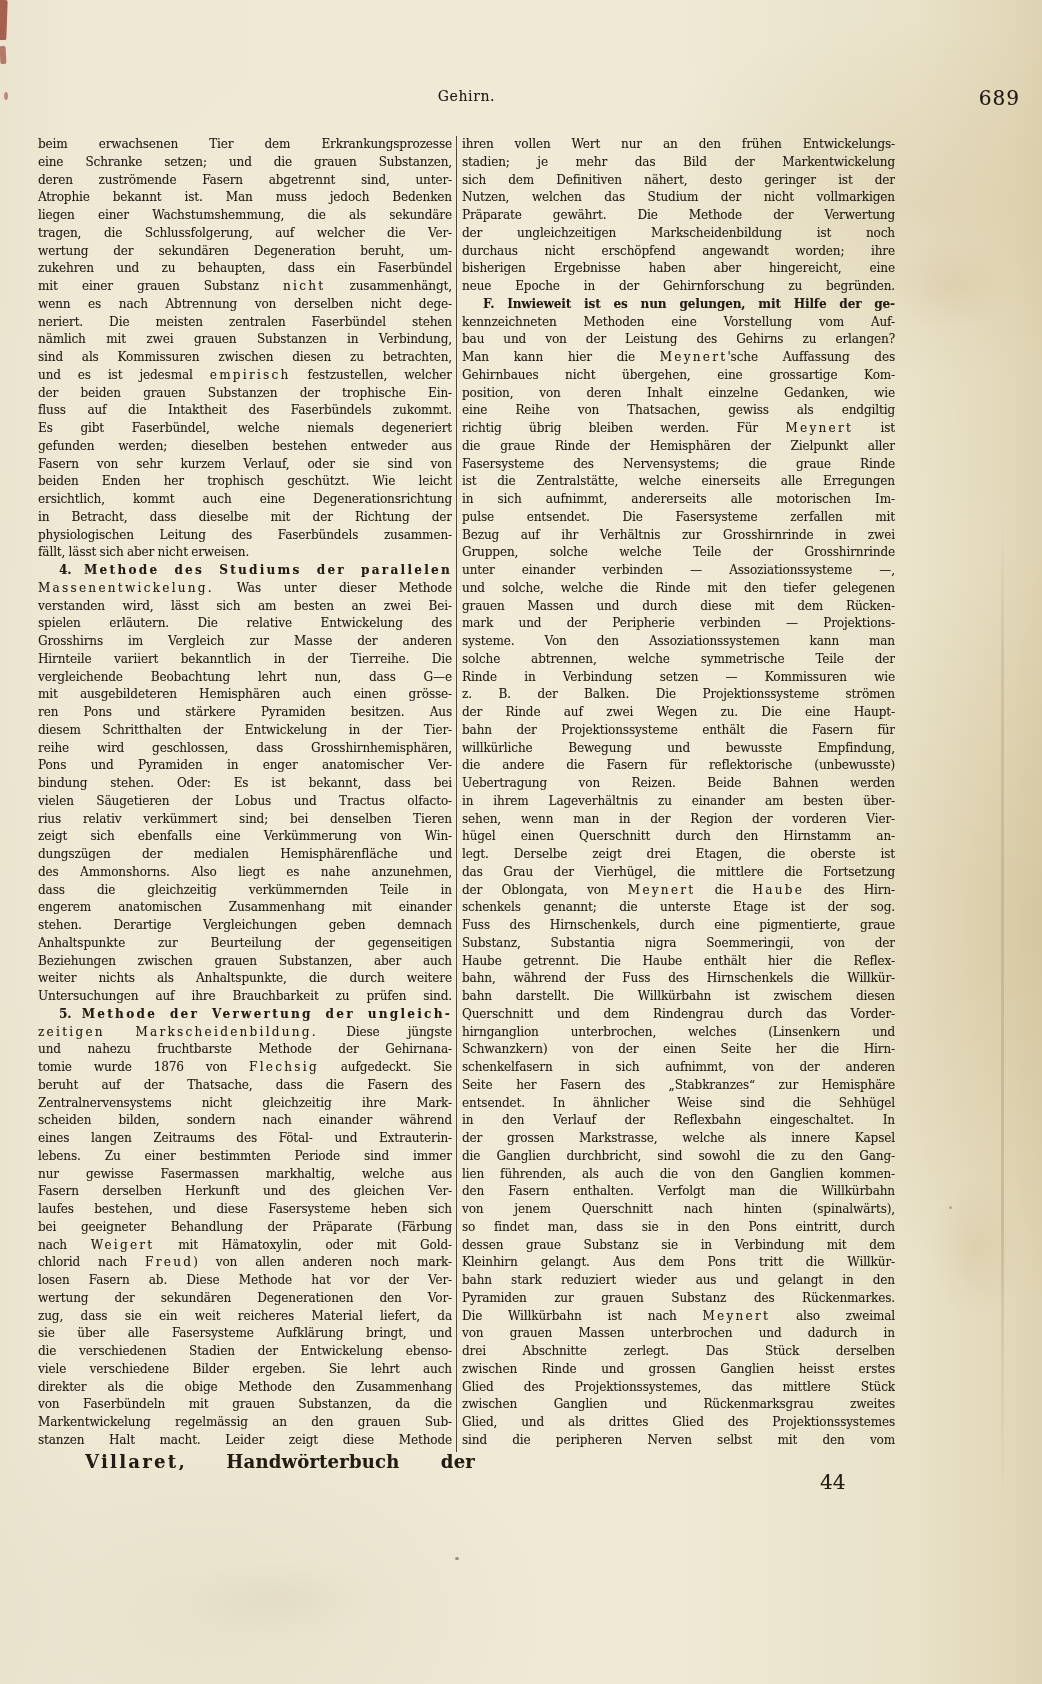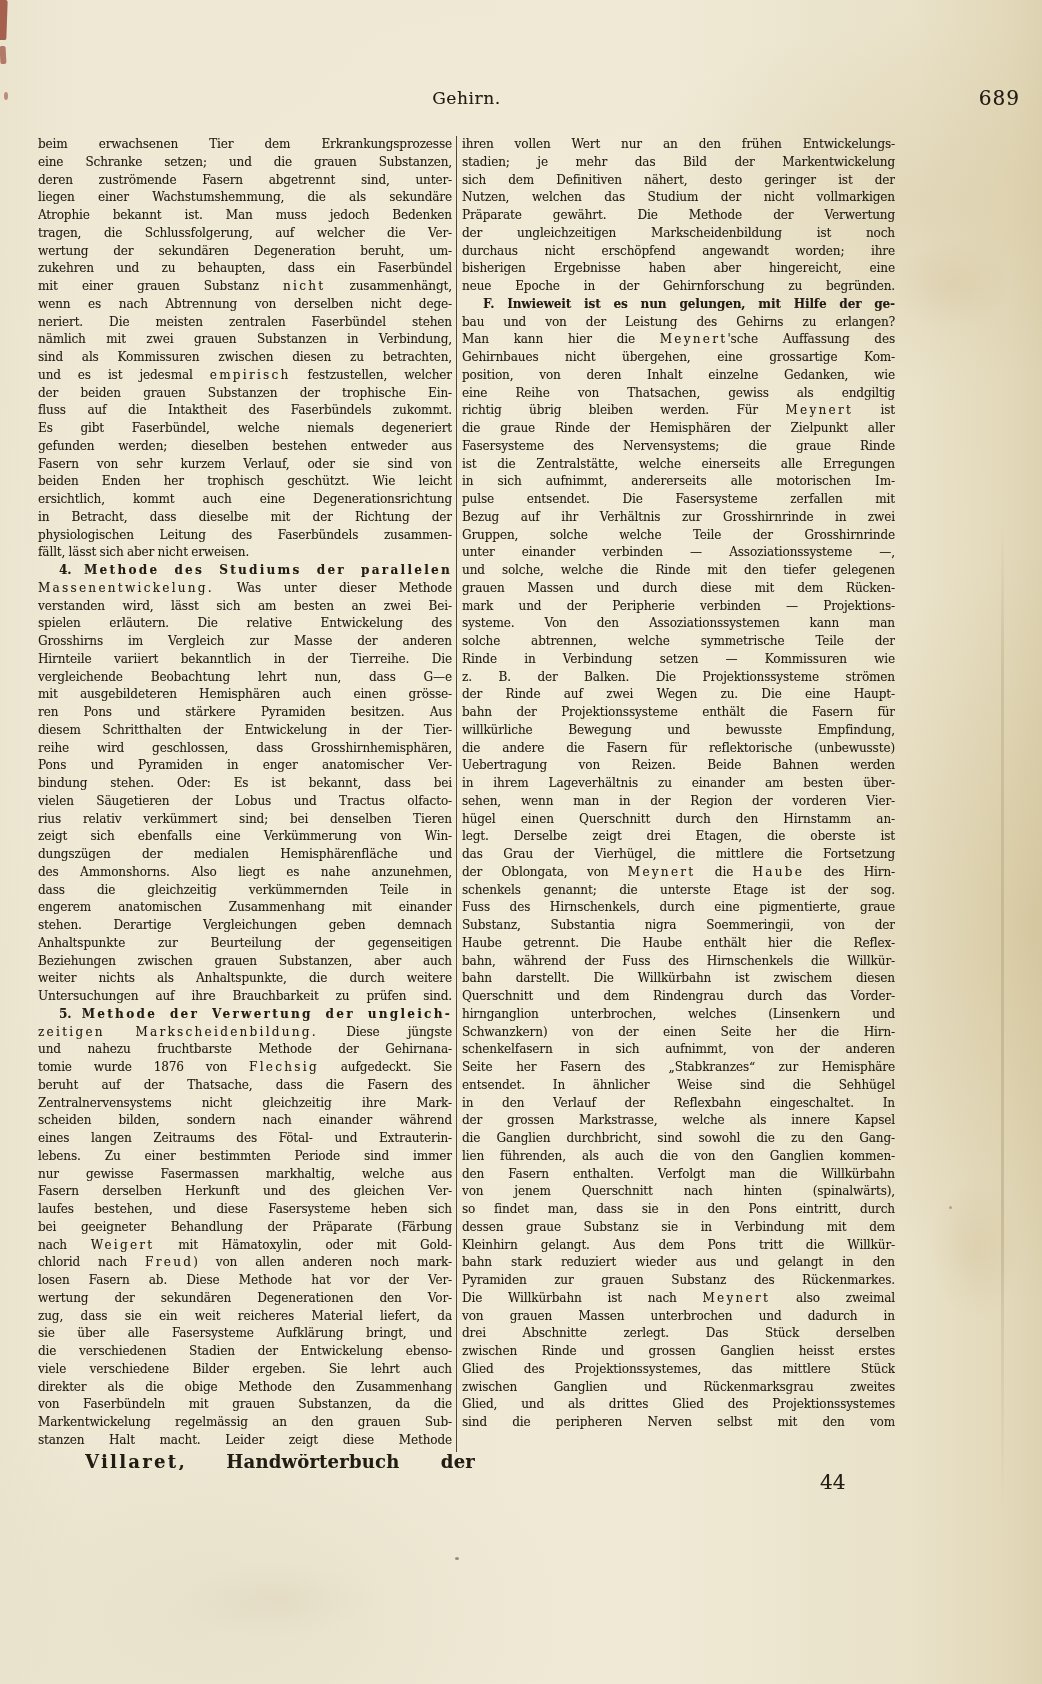--- a/index.html
+++ b/index.html
@@ -29,21 +29,21 @@
   .fox-1 { left:890px; top:240px; width:120px; height:90px; background:radial-gradient(rgba(170,140,80,0.10), transparent 70%); }
   .fox-2 { left:930px; top:1180px; width:90px; height:140px; background:radial-gradient(rgba(170,140,80,0.12), transparent 70%); }
   .fox-3 { left:180px; top:1560px; width:200px; height:80px; background:radial-gradient(rgba(160,135,80,0.07), transparent 70%); }
   .speck { position:absolute; background:#4a4136; border-radius:50%; }
   .speck-1 { left:455px; top:1557px; width:4px; height:3px; opacity:.55; }
   .speck-2 { left:949px; top:1206px; width:3px; height:3px; opacity:.35; }
 
   .pagehead { position:absolute; top:88px; left:38px; width:857px; height:26px; }
   .headtitle {
     display:block; text-align:center;
-    font-size:17px; letter-spacing:.6px;
+    font-size:14px; letter-spacing:.6px;
     text-shadow:.2px .2px 0 rgba(30,24,14,.35);
   }
   .pagenum {
     position:absolute; right:-125px; top:-2px;
     font-size:20px; letter-spacing:1px;
     text-shadow:.25px .25px 0 rgba(30,24,14,.4);
   }
 
   .textblock { position:absolute; top:136px; left:38px; width:857px; display:flex; }
   .col { font-size:12px; line-height:17.75px; letter-spacing:-0.1px; word-spacing:-0.4px;
@@ -86,22 +86,22 @@
   <header class="pagehead">
     <span class="headtitle">Gehirn.</span>
     <span class="pagenum">689</span>
   </header>
 
   <div class="textblock">
     <div class="col col-left">
         <div class="line"><span>beim erwachsenen Tier dem Erkrankungsprozesse</span></div>
         <div class="line"><span>eine Schranke setzen; und die grauen Substanzen,</span></div>
         <div class="line"><span>deren zuströmende Fasern abgetrennt sind, unter-</span></div>
+        <div class="line"><span>Atrophie bekannt ist.  Man muss jedoch Bedenken</span></div>
         <div class="line"><span>liegen einer Wachstumshemmung, die als sekundäre</span></div>
-        <div class="line"><span>Atrophie bekannt ist.  Man muss jedoch Bedenken</span></div>
         <div class="line"><span>tragen, die Schlussfolgerung, auf welcher die Ver-</span></div>
         <div class="line"><span>wertung der sekundären Degeneration beruht, um-</span></div>
         <div class="line"><span>zukehren und zu behaupten, dass ein Faserbündel</span></div>
         <div class="line"><span>mit einer grauen Substanz </span><span class="sp">nicht</span><span> zusammenhängt,</span></div>
         <div class="line"><span>wenn es nach Abtrennung von derselben nicht dege-</span></div>
         <div class="line"><span>neriert.  Die meisten zentralen Faserbündel stehen</span></div>
         <div class="line"><span>nämlich mit zwei grauen Substanzen in Verbindung,</span></div>
         <div class="line"><span>sind als Kommissuren zwischen diesen zu betrachten,</span></div>
         <div class="line"><span>und es ist jedesmal </span><span class="sp">empirisch</span><span> festzustellen, welcher</span></div>
         <div class="line"><span>der beiden grauen Substanzen der trophische Ein-</span></div>
@@ -170,20 +170,21 @@
         <div class="line"><span>ihren vollen Wert nur an den frühen Entwickelungs-</span></div>
         <div class="line"><span>stadien; je mehr das Bild der Markentwickelung</span></div>
         <div class="line"><span>sich dem Definitiven nähert, desto geringer ist der</span></div>
         <div class="line"><span>Nutzen, welchen das Studium der nicht vollmarkigen</span></div>
         <div class="line"><span>Präparate gewährt.  Die Methode der Verwertung</span></div>
         <div class="line"><span>der ungleichzeitigen Markscheidenbildung ist noch</span></div>
         <div class="line"><span>durchaus nicht erschöpfend angewandt worden; ihre</span></div>
         <div class="line"><span>bisherigen Ergebnisse haben aber hingereicht, eine</span></div>
         <div class="line"><span>neue Epoche in der Gehirnforschung zu begründen.</span></div>
         <div class="line indent"><span>F. Inwieweit ist es nun gelungen, mit Hilfe der ge-</span></div>
+        <div class="line"><span>kennzeichneten Methoden eine Vorstellung vom Auf-</span></div>
         <div class="line"><span>bau und von der Leistung des Gehirns zu erlangen?</span></div>
         <div class="line"><span>Man kann hier die </span><span class="sp">Meynert</span><span>'sche Auffassung des</span></div>
         <div class="line"><span>Gehirnbaues nicht übergehen, eine grossartige Kom-</span></div>
         <div class="line"><span>position, von deren Inhalt einzelne Gedanken, wie</span></div>
         <div class="line"><span>eine Reihe von Thatsachen, gewiss als endgiltig</span></div>
         <div class="line"><span>richtig übrig bleiben werden.  Für </span><span class="sp">Meynert</span><span> ist</span></div>
         <div class="line"><span>die graue Rinde der Hemisphären der Zielpunkt aller</span></div>
         <div class="line"><span>Fasersysteme des Nervensystems; die graue Rinde</span></div>
         <div class="line"><span>ist die Zentralstätte, welche einerseits alle Erregungen</span></div>
         <div class="line"><span>in sich aufnimmt, andererseits alle motorischen Im-</span></div>

